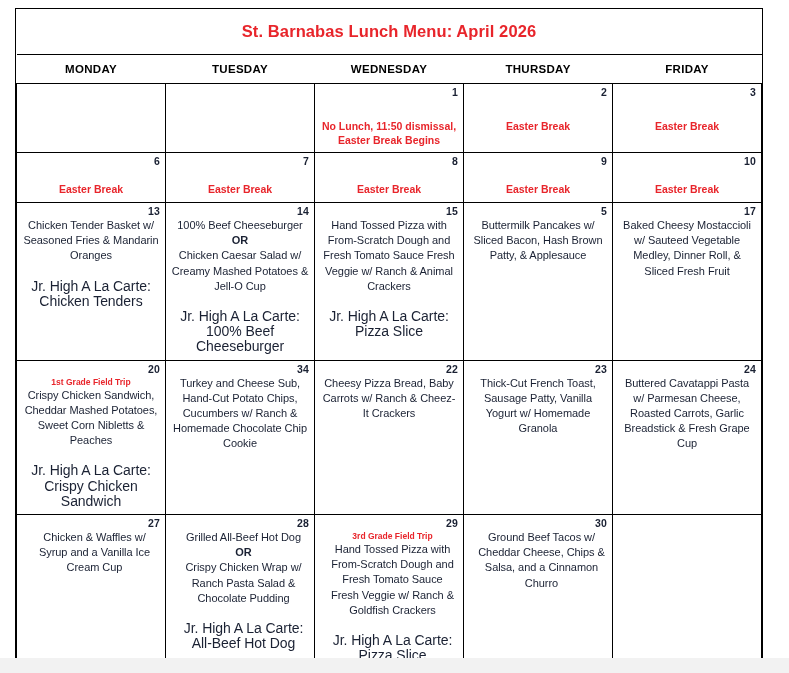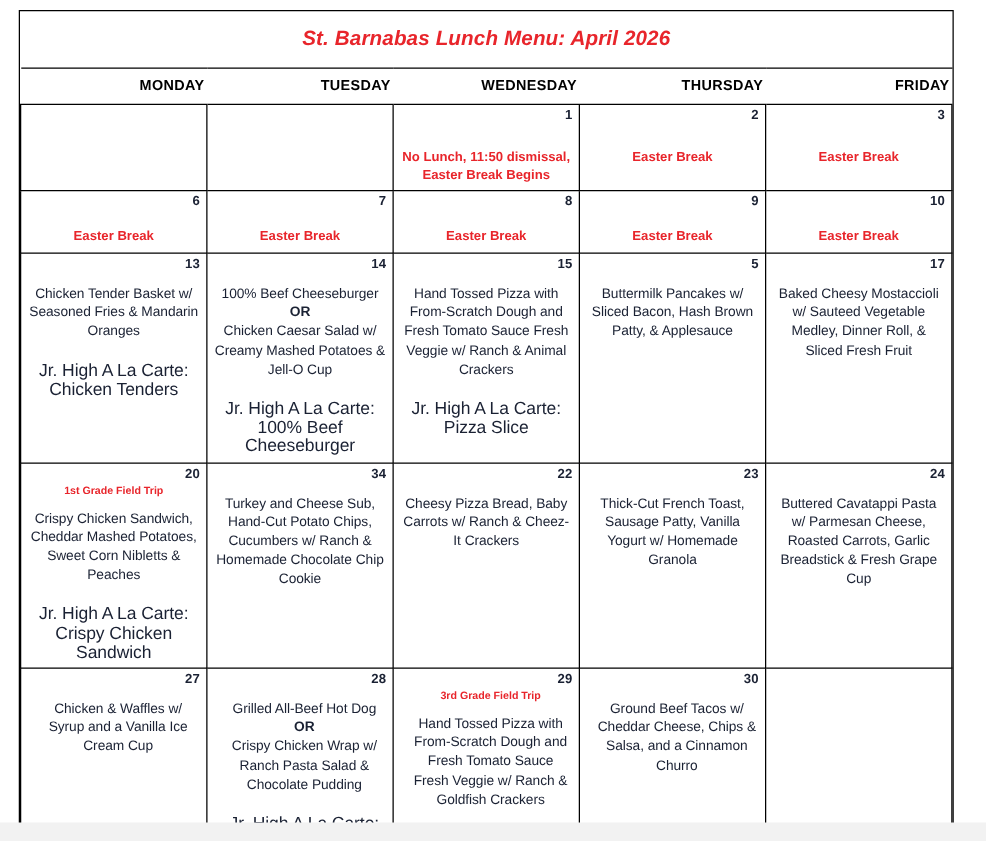--- a/index.html
+++ b/index.html
@@ -49,25 +49,24 @@
     border-bottom: 1.4px solid #000000;
     text-align: center;
     padding: 7px 4px 8px 4px;
     height: 30px;
   }
   .title-text {
     color: #e8252b;
     font-size: 16.5px;
     font-weight: bold;
     letter-spacing: 0.1px;
-    font-style: italic;
   }
   .dow-cell {
     border-bottom: 1.4px solid #000000;
-    text-align: right;
+    text-align: center;
     font-size: 11.5px;
     font-weight: bold;
     color: #000000;
     letter-spacing: 0.3px;
     padding: 5px 2px 6px 2px;
     height: 17px;
   }
   td.day {
     border: 1.2px solid #000000;
     vertical-align: top;
@@ -97,21 +96,20 @@
     font-size: 10.5px;
     font-weight: bold;
     line-height: 14px;
     margin-top: 20px;
   }
   .break-text.tall { margin-top: 14px; }
   .menu {
     font-size: 11px;
     line-height: 15.2px;
     color: #1a2133;
-    margin-top: 10px;
     letter-spacing: -0.05px;
     text-align: center;
   }
   .menu .or {
     font-weight: bold;
     display: block;
   }
   .alacarte {
     font-size: 14px;
     line-height: 15.2px;

